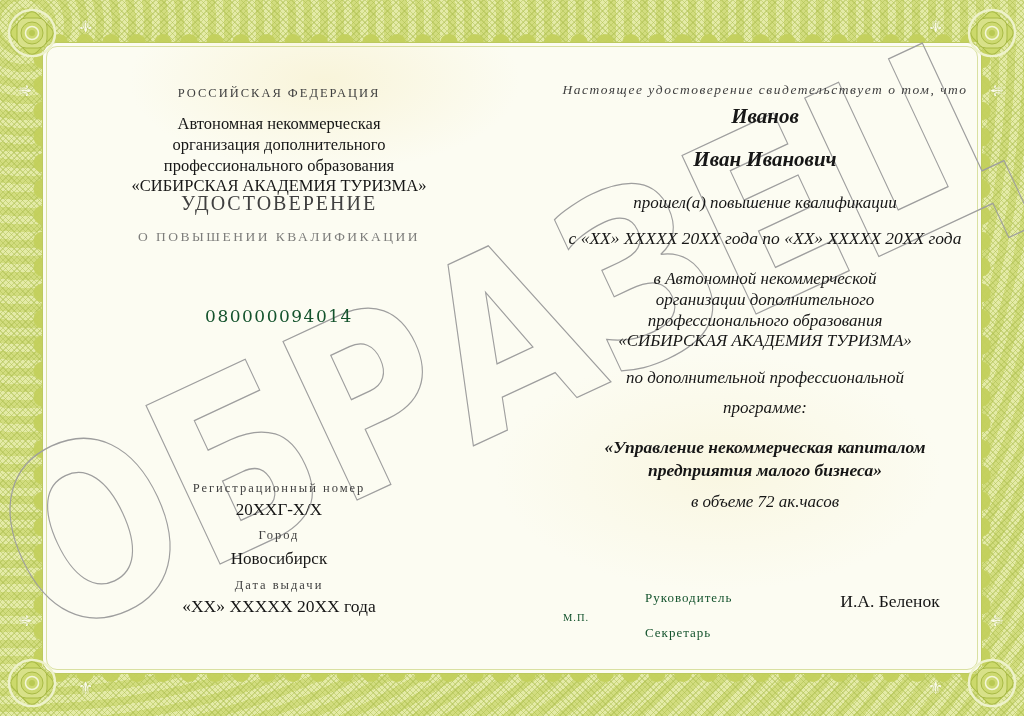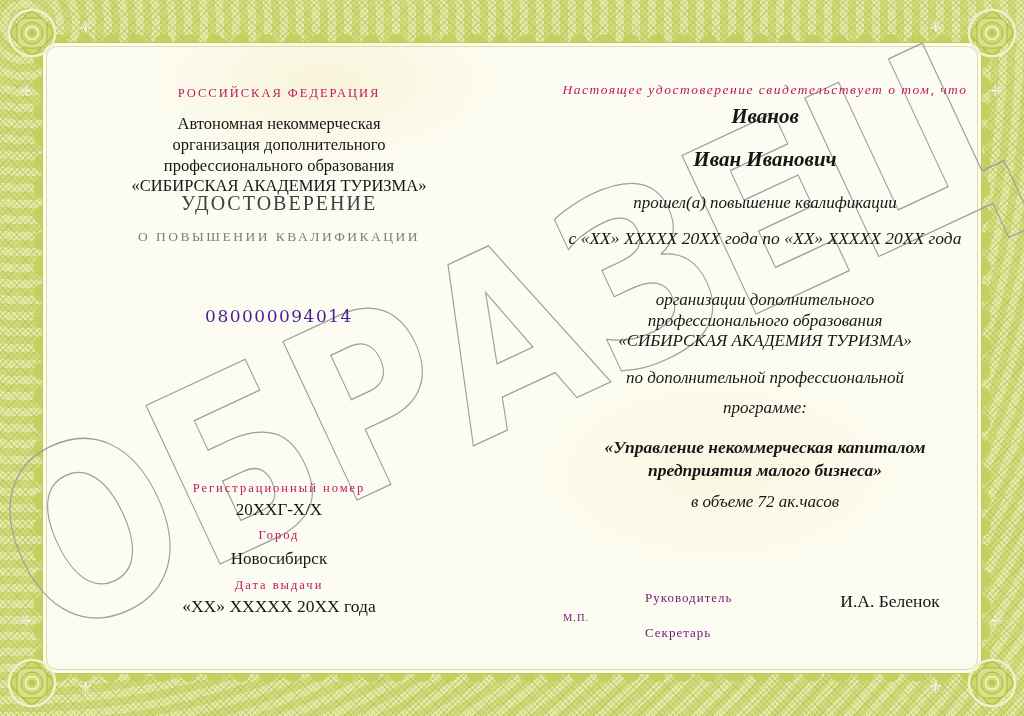--- a/index.html
+++ b/index.html
@@ -37,26 +37,26 @@
   .watermark{position:absolute;inset:0;width:1024px;height:716px;pointer-events:none;}
   .watermark text{font-family:"DejaVu Sans",sans-serif;font-weight:700;font-size:240px;
                   fill:none;stroke:#9e9e9e;stroke-width:1.3px;}
 
   
   .col{position:absolute;top:0;height:100%;}
   .left-col{left:58px;width:442px;}
   .right-col{left:540px;width:450px;font-style:italic;}
   .line{position:absolute;left:0;width:100%;text-align:center;white-space:nowrap;
         color:#161616;line-height:1.15;}
-  .lbl{color:#be185d;letter-spacing:2px;font-size:12.5px;text-align:center;}
+  .lbl{color:#404040;letter-spacing:2px;font-size:12.5px;text-align:center;}
   .b{font-weight:bold;}
   .sig{position:absolute;white-space:nowrap;line-height:1.1;}
-  .sig.lbl2{color:#701a75;letter-spacing:1px;font-size:13px;}
+  .sig.lbl2{color:#14532d;letter-spacing:1px;font-size:13px;}
   .sig.name{width:180px;text-align:center;font-size:17.5px;color:#161616;}
-  .serial{font-family:"DejaVu Serif",serif;color:#4c1d95;letter-spacing:1.5px;font-size:17px;}
+  .serial{font-family:"DejaVu Serif",serif;color:#14532d;letter-spacing:1.5px;font-size:17px;}
   .title{color:#404040;letter-spacing:2px;font-size:20px;}
   .subtitle{color:#7d7d7b;letter-spacing:2.5px;font-size:13.5px;}
 </style>
 </head>
 <body>
 
 <div class="page">
 
   <div class="frame"></div>
   <div class="scallop h top"></div>
@@ -139,20 +139,21 @@
 
   <div class="col right-col">
     <div class="line lbl" style="top:82px;font-size:13.5px;letter-spacing:1.5px">Настоящее удостоверение свидетельствует о том, что</div>
 
     <div class="line b" style="top:104px;font-size:21px">Иванов</div>
     <div class="line b" style="top:147px;font-size:21px">Иван Иванович</div>
 
     <div class="line" style="top:193px;font-size:17px">прошел(а) повышение квалификации</div>
     <div class="line" style="top:228px;font-size:17.5px">с «ХХ» ХХХХХ 20ХХ года по «ХХ» ХХХХХ 20ХХ года</div>
 
+    <div class="line" style="top:269px;font-size:17px">в Автономной некоммерческой</div>
     <div class="line" style="top:290px;font-size:17px">организации дополнительного</div>
     <div class="line" style="top:311px;font-size:17px">профессионального образования</div>
     <div class="line" style="top:331px;font-size:17px">«СИБИРСКАЯ АКАДЕМИЯ ТУРИЗМА»</div>
 
     <div class="line" style="top:368px;font-size:17px">по дополнительной профессиональной</div>
     <div class="line" style="top:398px;font-size:17px">программе:</div>
 
     <div class="line b" style="top:437px;font-size:17.5px">«Управление некоммерческая капиталом</div>
     <div class="line b" style="top:460px;font-size:17.5px">предприятия малого бизнеса»</div>
 

